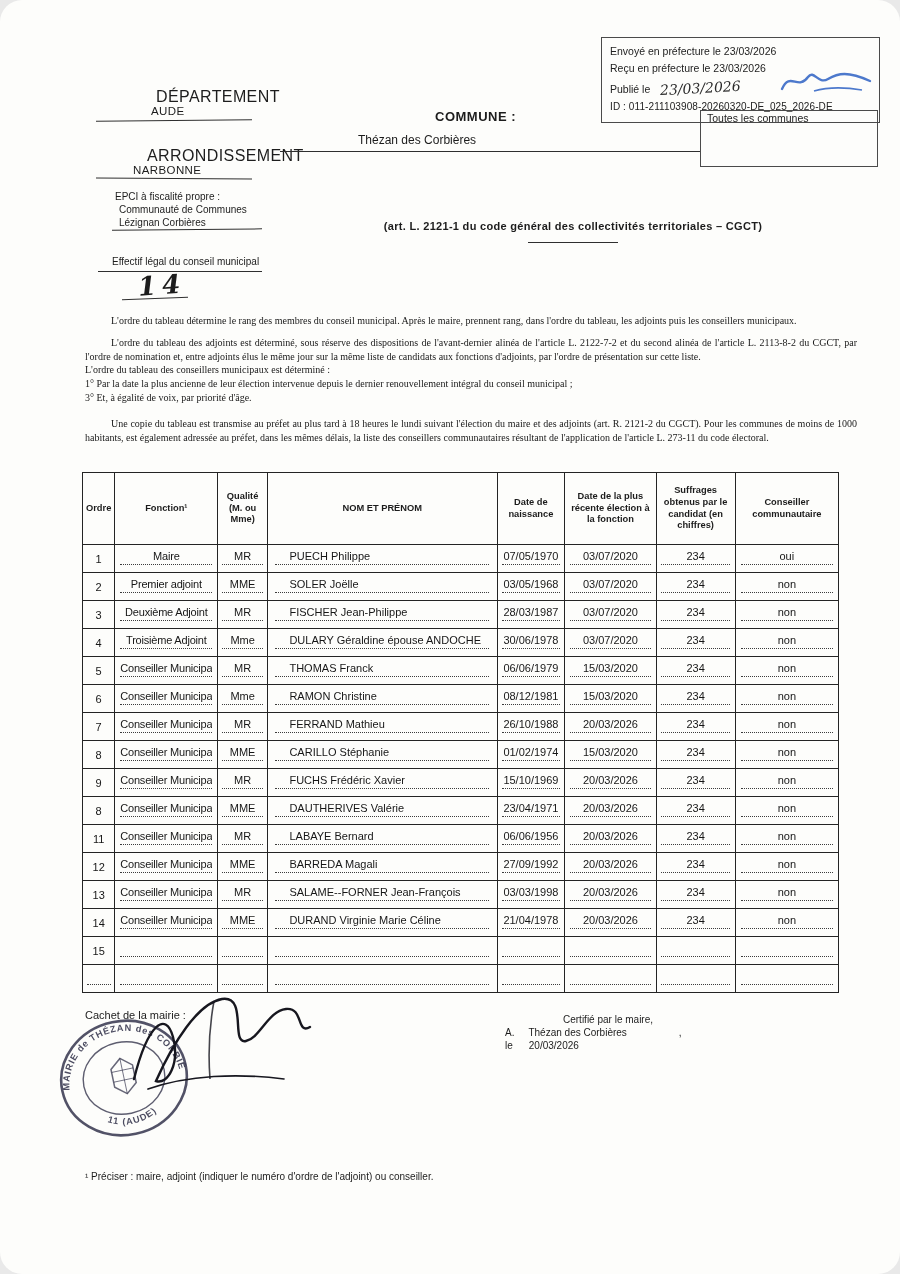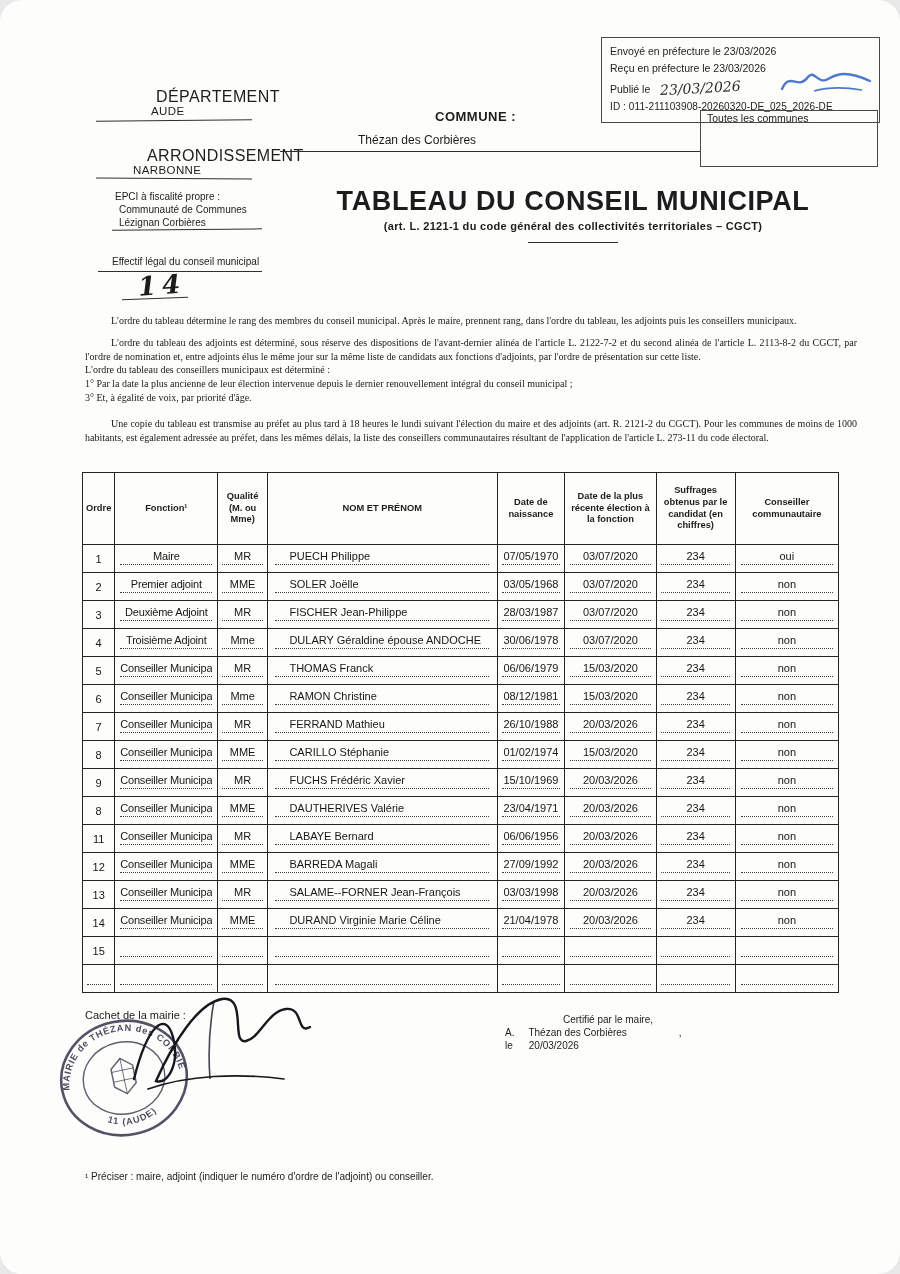--- a/index.html
+++ b/index.html
@@ -141,21 +141,20 @@
   <div class="hline" style="left:98px; top:271px; width:164px;"></div>
   <div class="abs" style="left:138px; top:270px;">
     <span class="effectif-hand">14</span>
   </div>
   <div class="hline" style="left:122px; top:298px; width:66px; transform:rotate(-2deg);"></div>
 
   <div class="abs commune-lbl" style="left:435px; top:109px;">COMMUNE :</div>
   <div class="abs commune-val" style="left:358px; top:133px;">Thézan des Corbières</div>
   <div class="hline" style="left:280px; top:151px; width:420px;"></div>
 
-  <div class="abs doc-title" style="left:318px; top:186px; width:510px;">TABLEAU DU CONSEIL MUNICIPAL</div>
   <div class="abs doc-subtitle" style="left:318px; top:220px; width:510px;">(art. L. 2121-1 du code général des collectivités territoriales – CGCT)</div>
   <div class="hline" style="left:528px; top:242px; width:90px;"></div>
 
   <div class="abs paragraphs">
     <p class="indent gap-after">L'ordre du tableau détermine le rang des membres du conseil municipal. Après le maire, prennent rang, dans l'ordre du tableau, les adjoints puis les conseillers municipaux.</p>
     <p class="indent">L'ordre du tableau des adjoints est déterminé, sous réserve des dispositions de l'avant-dernier alinéa de l'article L. 2122-7-2 et du second alinéa de l'article L. 2113-8-2 du CGCT, par l'ordre de nomination et, entre adjoints élus le même jour sur la même liste de candidats aux fonctions d'adjoints, par l'ordre de présentation sur cette liste.</p>
     <p>L'ordre du tableau des conseillers municipaux est déterminé :</p>
     <p>1° Par la date la plus ancienne de leur élection intervenue depuis le dernier renouvellement intégral du conseil municipal ;</p>
     <p>3° Et, à égalité de voix, par priorité d'âge.</p>
     <p class="indent gap-before">Une copie du tableau est transmise au préfet au plus tard à 18 heures le lundi suivant l'élection du maire et des adjoints (art. R. 2121-2 du CGCT). Pour les communes de moins de 1000 habitants, est également adressée au préfet, dans les mêmes délais, la liste des conseillers communautaires résultant de l'application de l'article L. 273-11 du code électoral.</p>

